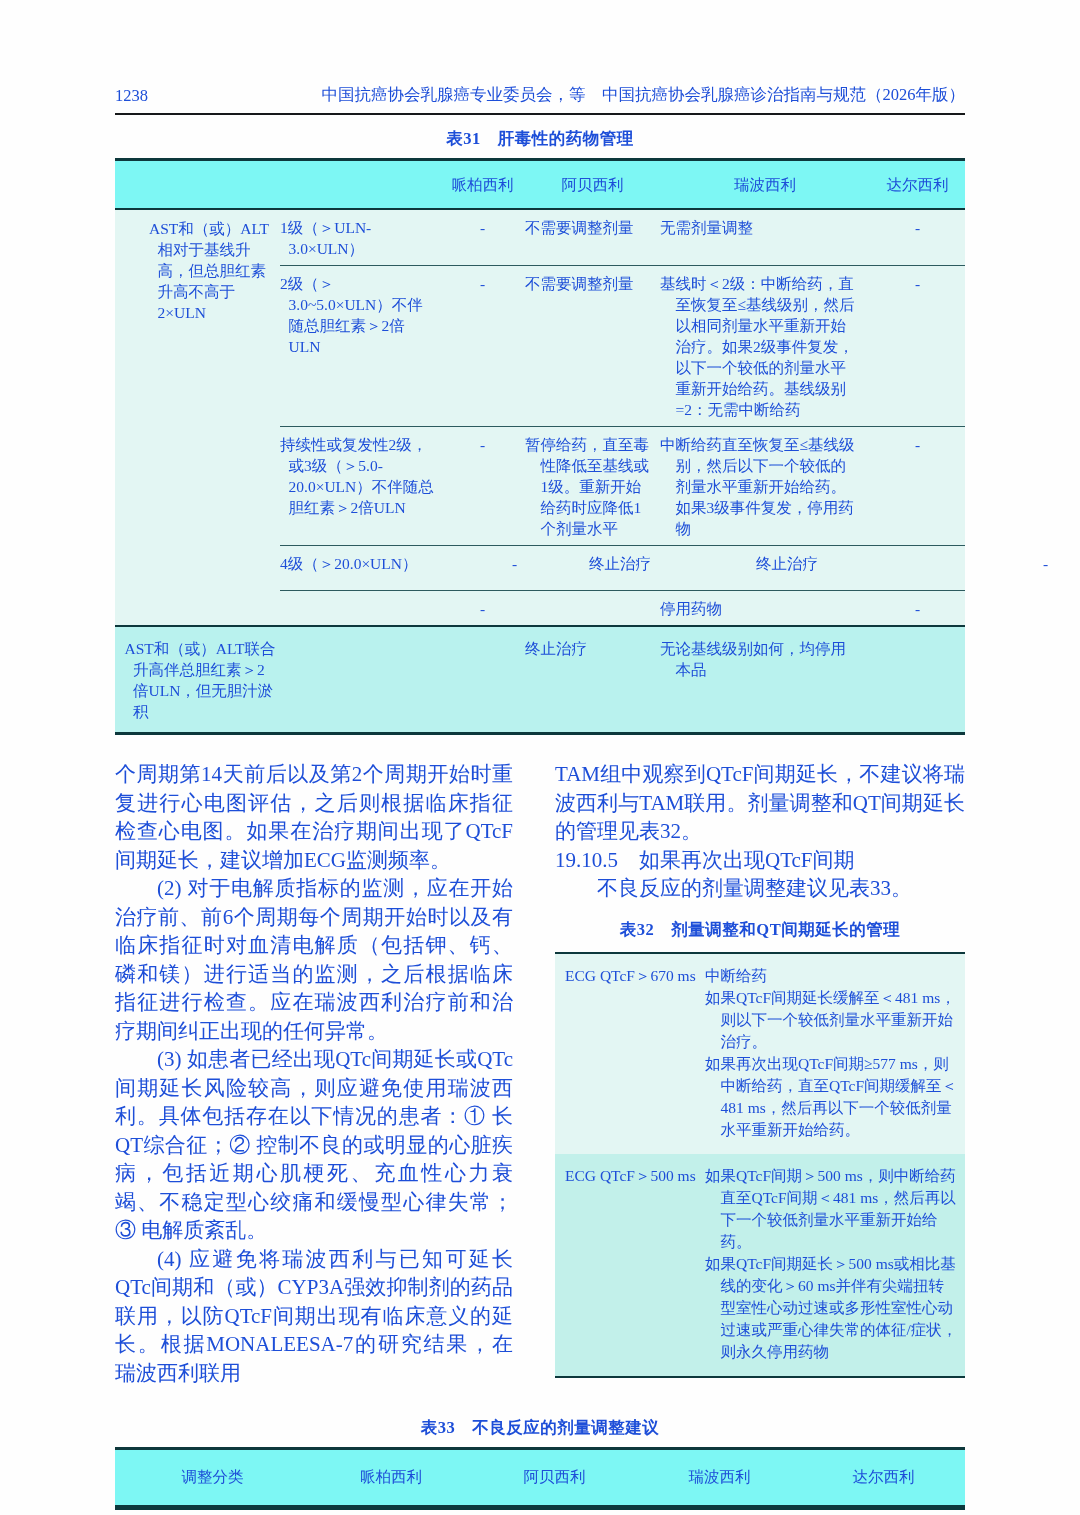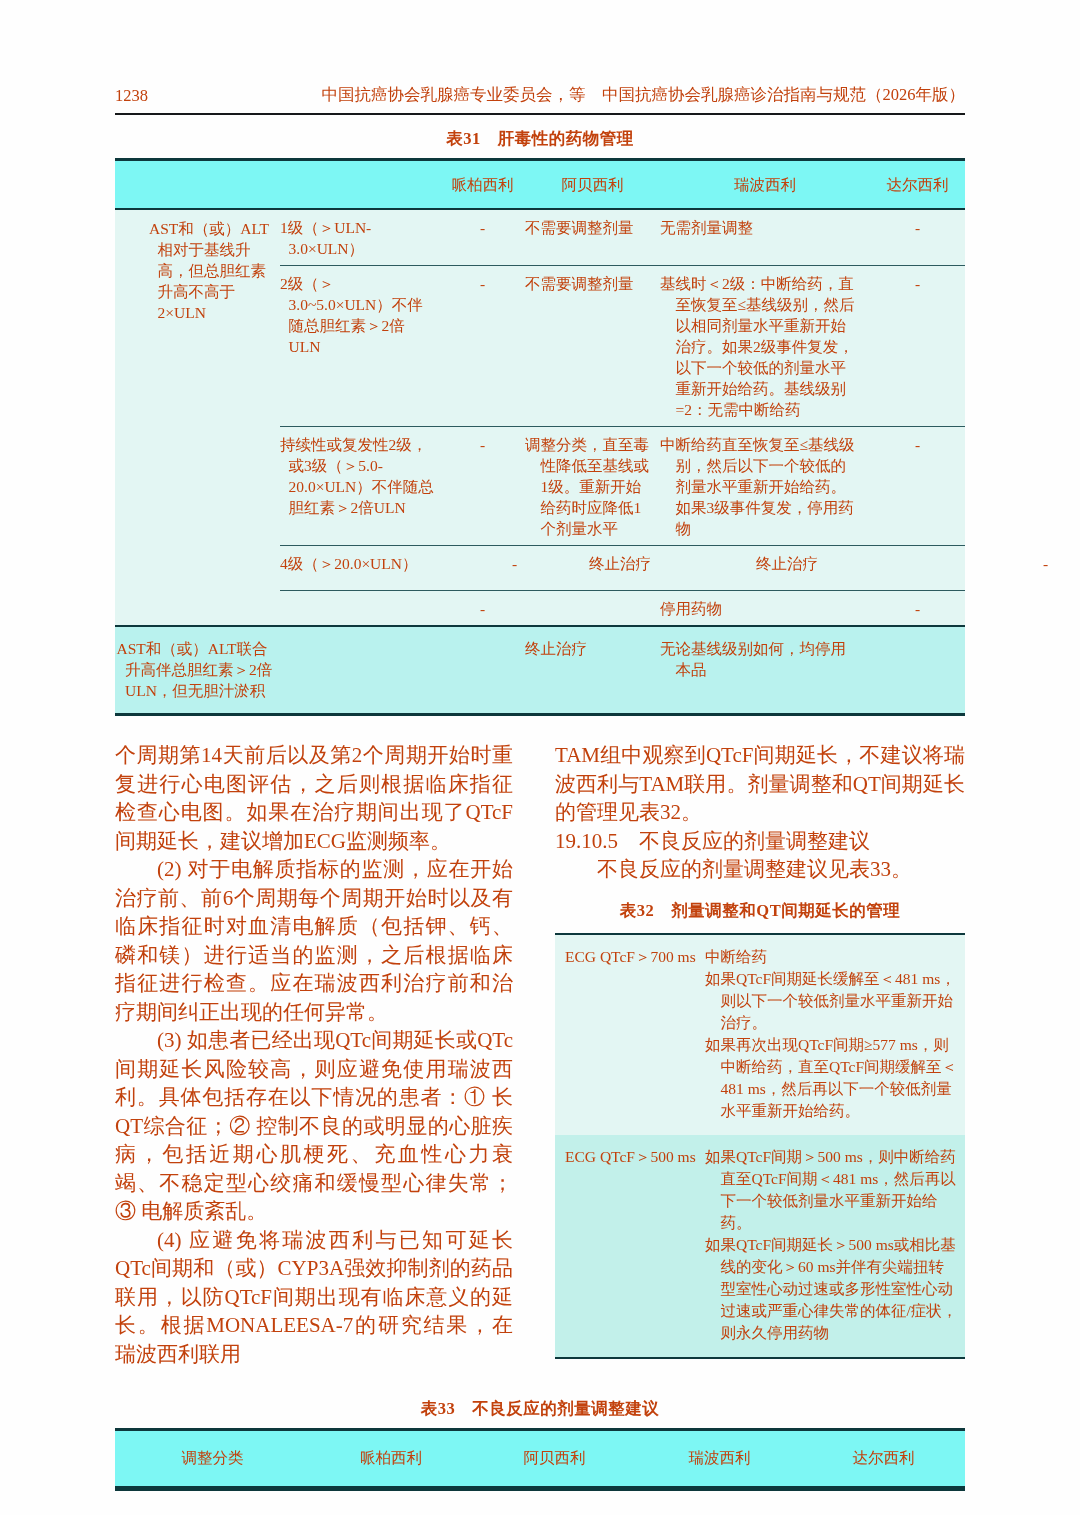--- a/index.html
+++ b/index.html
@@ -1,19 +1,19 @@
 <!DOCTYPE html>
 <html><head>
 <meta charset="utf-8">
 <style>
   html,body { margin:0; padding:0; background:#ffffff; }
   .page {
     position:relative; width:1080px; height:1515px; background:#fefefe;
     box-sizing:border-box; padding:84px 115px 0 115px;
-    font-family:"Liberation Serif","DejaVu Serif",serif; color:#c2410c;
+    font-family:"Liberation Serif","DejaVu Serif",serif; color:#1d4ed8;
   }
   
   .running-head {
     display:flex; justify-content:space-between; align-items:flex-end;
     font-size:16.5px; padding-bottom:7px; border-bottom:2px solid #16181a;
   }
   
   .tbl-title {
     text-align:center; font-family:Liberation Serif, serif;
     font-weight:bold; font-size:16.5px; margin:13px 0 8px 0; letter-spacing:.5px;
@@ -39,21 +39,21 @@
   .cg { padding:0 6px 0 4px; }
   .cd { text-align:center; }
   .ct { padding-right:10px; }
   .hang { padding-left:1em; text-indent:-1em; }
   .hang-s { padding-left:.55em; text-indent:-.55em; }
   .t31-foot {
     display:grid; grid-template-columns:165px 160px 85px 135px 210px 95px;
     background:#b9f2ee; border-top:2.5px solid #0d383c;
     box-sizing:border-box; padding:11px 0 10px 0; min-height:88px;
   }
-  .t31-foot .t31-flabel { padding:0 4px 0 10px; }
+  .t31-foot .t31-flabel { padding:0 4px 0 10px;margin-left:8px; }
   
   .columns { display:flex; gap:42px; margin-top:25px; }
   .col { width:410px; font-size:21px; line-height:28.5px; text-align:justify; }
   .p { margin:0; }
   .ind { text-indent:2em; }
   .sec-head { margin:0; }
   
   .t32-title { margin-top:13px; }
   .t32 { border-top:2.5px solid #0d383c; border-bottom:2.5px solid #0d383c;
          font-size:15.5px; line-height:22px; text-align:left; }
@@ -109,21 +109,21 @@
         <div class="t31-sub sep sub-b">
           <div class="cg hang-s">2级（＞3.0~5.0×ULN）不伴随总胆红素＞2倍ULN</div>
           <div class="cd">-</div>
           <div class="ct hang">不需要调整剂量</div>
           <div class="ct hang">基线时＜2级：中断给药，直至恢复至≤基线级别，然后以相同剂量水平重新开始治疗。如果2级事件复发，以下一个较低的剂量水平重新开始给药。基线级别=2：无需中断给药</div>
           <div class="cd">-</div>
         </div>
         <div class="t31-sub sep sub-c">
           <div class="cg hang-s">持续性或复发性2级，或3级（＞5.0-20.0×ULN）不伴随总胆红素＞2倍ULN</div>
           <div class="cd">-</div>
-          <div class="ct hang">调整分类，直至毒性降低至基线或1级。重新开始给药时应降低1个剂量水平</div>
+          <div class="ct hang">暂停给药，直至毒性降低至基线或1级。重新开始给药时应降低1个剂量水平</div>
           <div class="ct hang">中断给药直至恢复至≤基线级别，然后以下一个较低的剂量水平重新开始给药。如果3级事件复发，停用药物</div>
           <div class="cd">-</div>
         </div>
         <div class="t31-sub sep sub-d">
           <div class="cg hang-s">4级（＞20.0×ULN）</div>
           <div class="cd">-</div>
           <div class="ct hang">终止治疗</div>
           <div class="ct hang">终止治疗</div>
           <div class="cd">-</div>
         </div>
@@ -149,27 +149,27 @@
 
   <div class="columns">
     <div class="col">
       <p class="p">个周期第14天前后以及第2个周期开始时重复进行心电图评估，之后则根据临床指征检查心电图。如果在治疗期间出现了QTcF间期延长，建议增加ECG监测频率。</p>
       <p class="p ind">(2) 对于电解质指标的监测，应在开始治疗前、前6个周期每个周期开始时以及有临床指征时对血清电解质（包括钾、钙、磷和镁）进行适当的监测，之后根据临床指征进行检查。应在瑞波西利治疗前和治疗期间纠正出现的任何异常。</p>
       <p class="p ind">(3) 如患者已经出现QTc间期延长或QTc间期延长风险较高，则应避免使用瑞波西利。具体包括存在以下情况的患者：① 长QT综合征；② 控制不良的或明显的心脏疾病，包括近期心肌梗死、充血性心力衰竭、不稳定型心绞痛和缓慢型心律失常；③ 电解质紊乱。</p>
       <p class="p ind">(4) 应避免将瑞波西利与已知可延长QTc间期和（或）CYP3A强效抑制剂的药品联用，以防QTcF间期出现有临床意义的延长。根据MONALEESA-7的研究结果，在瑞波西利联用</p>
     </div>
     <div class="col">
       <p class="p">TAM组中观察到QTcF间期延长，不建议将瑞波西利与TAM联用。剂量调整和QT间期延长的管理见表32。</p>
-      <p class="p sec-head">19.10.5　不良反应的剂量调整建议</p>
+      <p class="p sec-head">19.10.5　如果再次出现QTcF间期</p>
       <p class="p ind">不良反应的剂量调整建议见表33。</p>
 
       <div class="tbl-title t32-title">表32　剂量调整和QT间期延长的管理</div>
       <div class="t32">
         <div class="t32-row t32-r1">
-          <div class="qt">ECG QTcF＞700 ms</div>
+          <div class="qt">ECG QTcF＞670 ms</div>
           <div class="mg">
             <div class="hang">中断给药</div>
             <div class="hang">如果QTcF间期延长缓解至＜481 ms，则以下一个较低剂量水平重新开始治疗。</div>
             <div class="hang">如果再次出现QTcF间期≥577 ms，则中断给药，直至QTcF间期缓解至＜481 ms，然后再以下一个较低剂量水平重新开始给药。</div>
           </div>
         </div>
         <div class="t32-row t32-r2">
           <div class="qt">ECG QTcF＞500 ms</div>
           <div class="mg">
             <div class="hang">如果QTcF间期＞500 ms，则中断给药直至QTcF间期＜481 ms，然后再以下一个较低剂量水平重新开始给药。</div>

